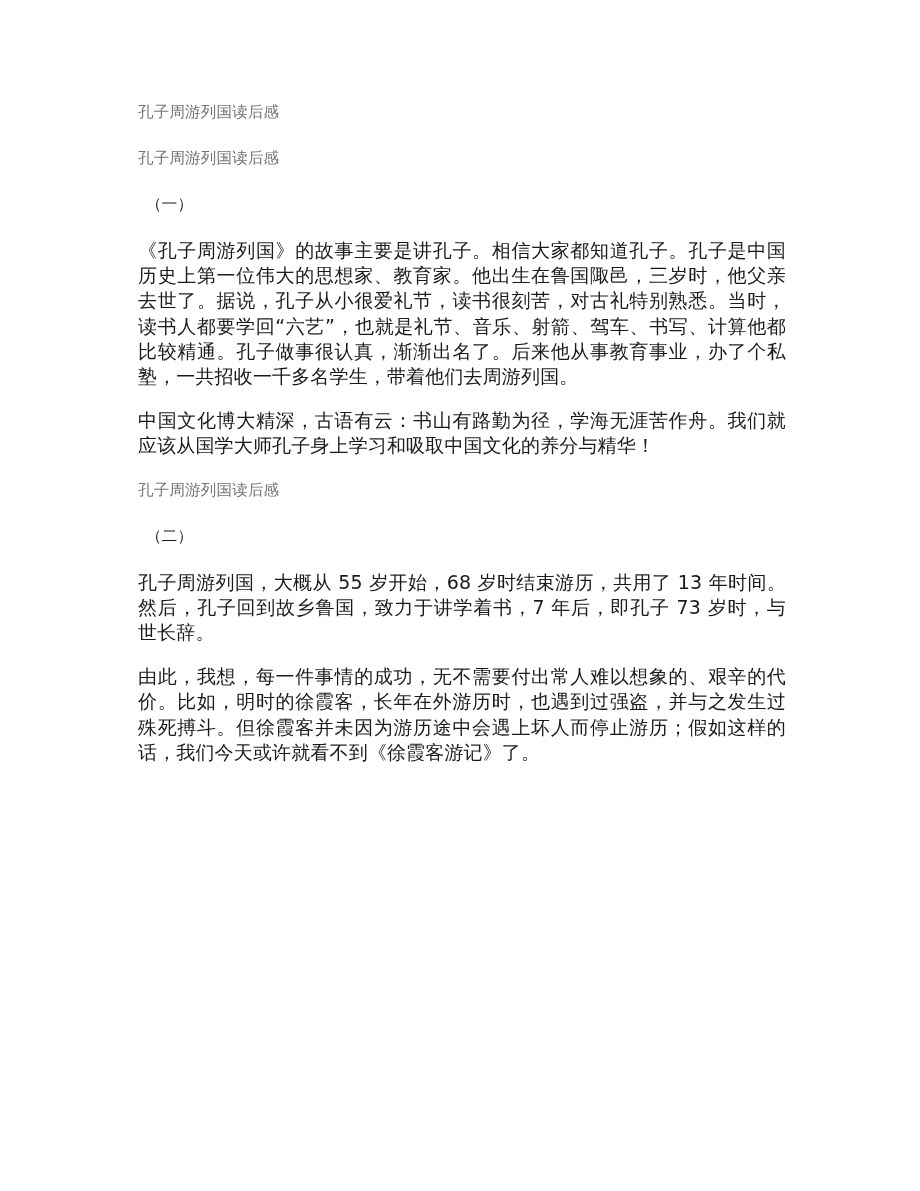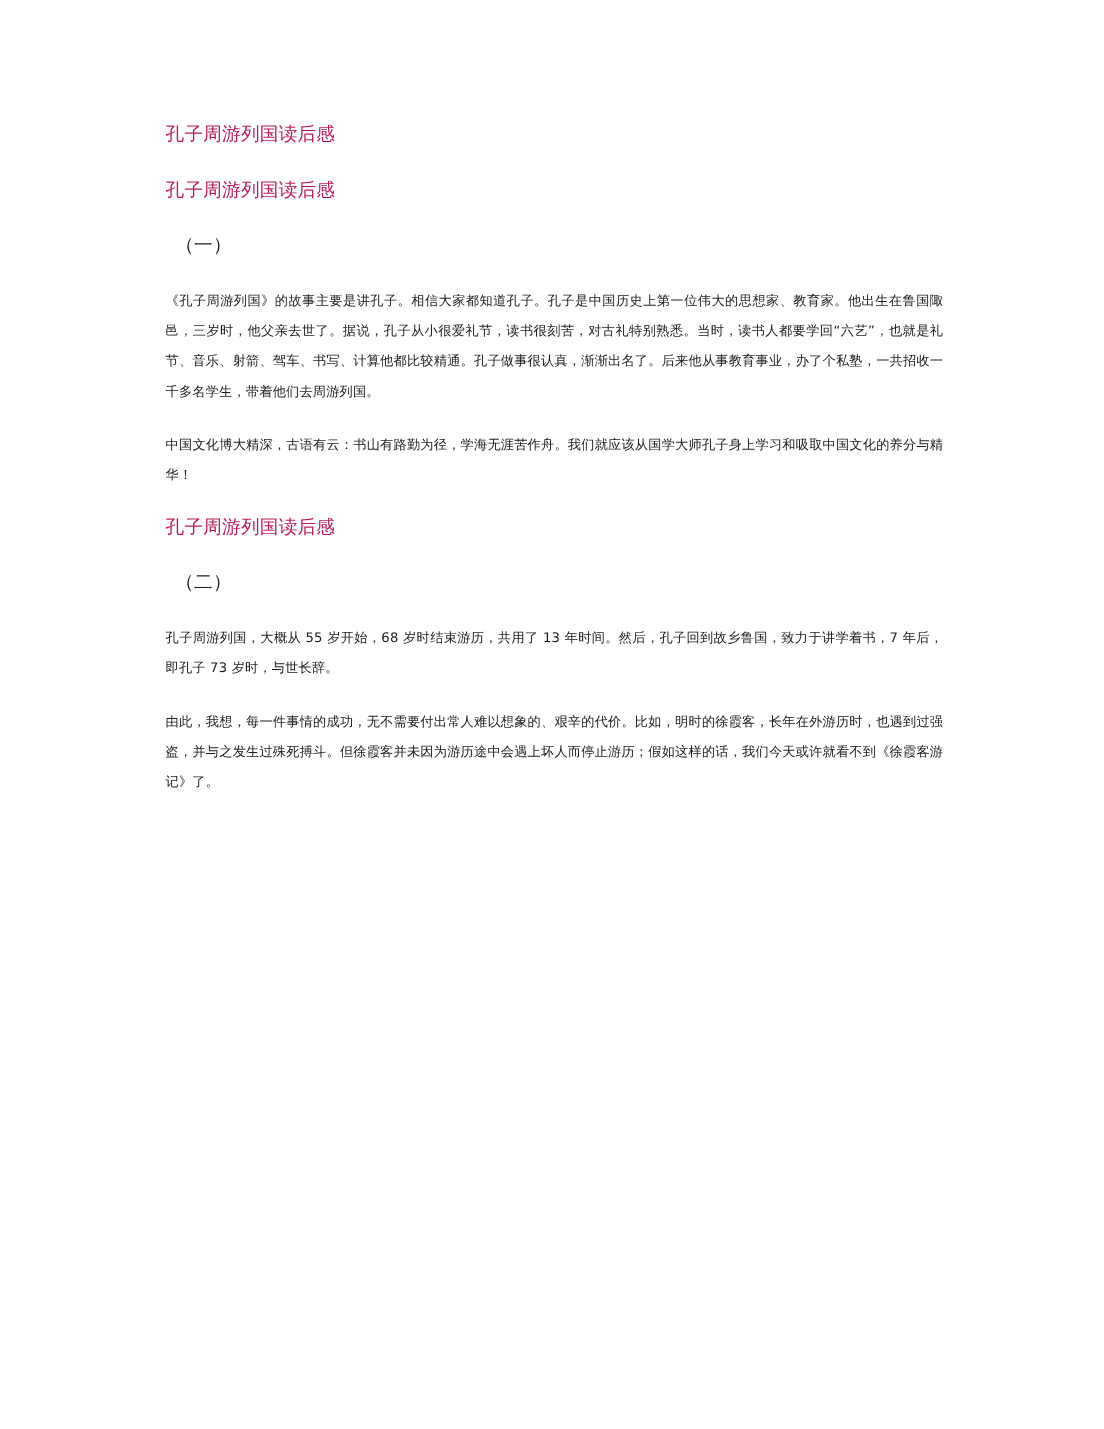--- a/index.html
+++ b/index.html
@@ -20,37 +20,37 @@
   }
   .content {
     position: absolute;
     left: 138px;
     top: 100px;
     width: 648px;
   }
   .doc-title {
     font-size: 15.5px;
     line-height: 25px;
-    color: #be185d;
+    color: #737373;
     margin: 0 0 21px 0;
     letter-spacing: 0.2px;
     font-weight: 400;
     text-align: justify;
   }
   .section-label {
     font-size: 15.5px;
     line-height: 25px;
     color: #1a1a1a;
     margin: 0 0 21px 0;
     padding-left: 8px;
     letter-spacing: 0.2px;
     font-weight: 400;
   }
   .para {
-    font-size: 11px;
+    font-size: 19px;
     line-height: 25.2px;
     color: #1a1a1a;
     margin: 0 0 19px 0;
     text-align: justify;
     text-justify: inter-ideograph;
     letter-spacing: 0.15px;
     font-weight: 400;
     word-break: break-all;
   }
   .para:last-child {

